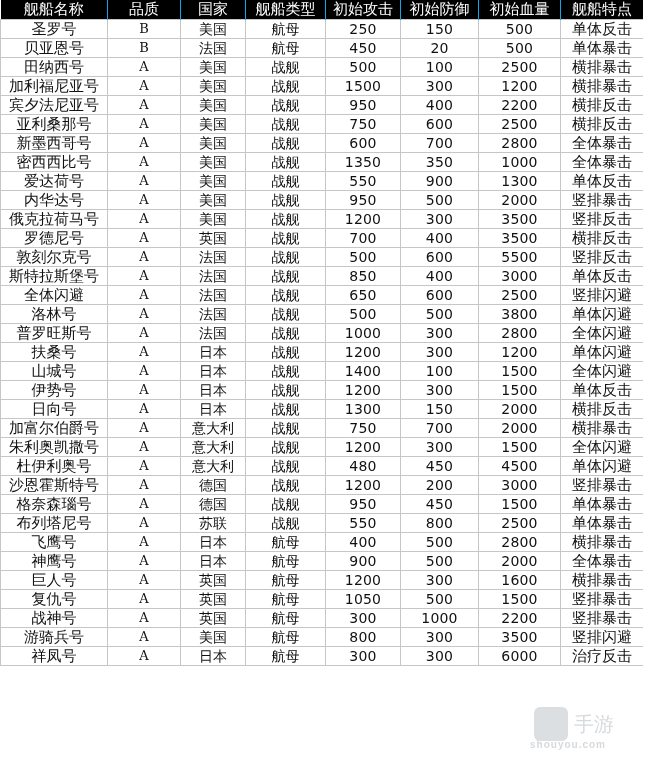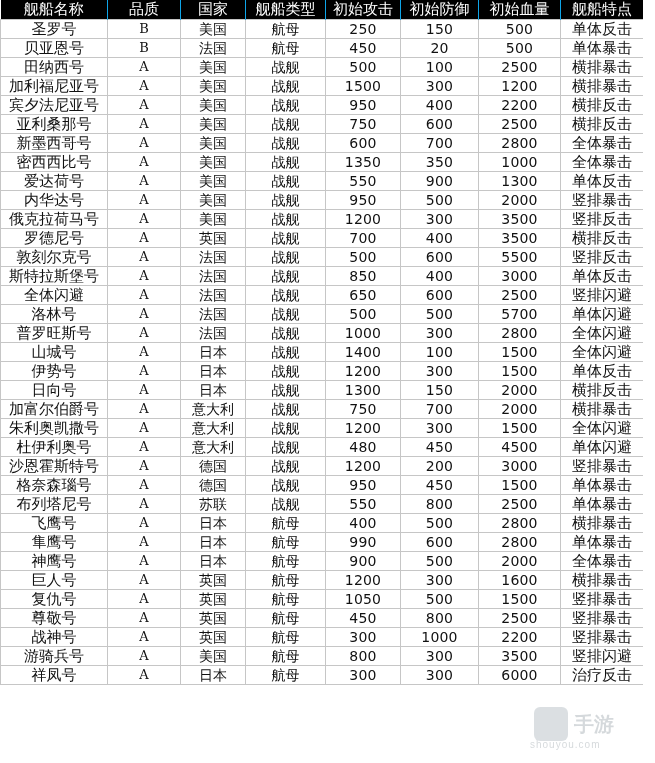--- a/index.html
+++ b/index.html
@@ -8,22 +8,22 @@
   col.c0{width:107px} col.c1{width:73px} col.c2{width:65px} col.c3{width:80px}
   col.c4{width:75px} col.c5{width:78px} col.c6{width:82px} col.c7{width:83px}
   thead th { background:#000; color:#fff; font-weight:normal; font-size:15px; height:19px; line-height:19px; padding:0; text-align:center; white-space:nowrap; overflow:hidden; border-right:1px solid #0ea5e9; }
   tbody td { height:18px; line-height:18px; padding:0; text-align:center; font-size:14px; color:#111; border:1px solid #c6c6c6; white-space:nowrap; overflow:hidden; }
   tbody td.name, tbody td.feat { font-size:15px; }
   tbody td.grade { font-family:"DejaVu Serif", "Liberation Serif", serif; font-size:13px; }
   tbody td.num { font-family:"DejaVu Sans", sans-serif; font-size:14px; letter-spacing:0.2px; }
   .right-edge { position:absolute; left:643px; top:0; width:12px; height:763px; background:#fff; }
   .watermark { position:absolute; left:530px; top:705px; width:110px; height:52px; opacity:0.35; pointer-events:none; }
   .watermark .wm-logo { position:absolute; left:4px; top:2px; width:34px; height:34px; border-radius:6px; background:#9aa6ae; }
-  .watermark .wm-text { position:absolute; left:0; top:34px; font-size:10px; color:#8a959c; letter-spacing:1px; font-family:"Liberation Sans", sans-serif; }
-  .watermark .wm-cn { position:absolute; left:44px; top:6px; font-size:20px; color:#8a959c; font-weight:bold; }
+  .watermark .wm-text { position:absolute; left:0; top:34px; font-size:10px; color:#8a959c; letter-spacing:1px; font-family:"Liberation Sans", sans-serif;font-weight:bold; }
+  .watermark .wm-cn { position:absolute; left:44px; top:6px; font-size:20px; color:#8a959c; font-weight:normal; }
 </style>
 </head>
 <body>
 
 <table>
   <colgroup>
     <col class="c0">
       <col class="c1">
       <col class="c2">
       <col class="c3">
@@ -195,32 +195,42 @@
         <td class="num">2500</td>
         <td class="feat">竖排闪避</td>
       </tr>
       <tr>
         <td class="name">洛林号</td>
         <td class="grade">A</td>
         <td>法国</td>
         <td>战舰</td>
         <td class="num">500</td>
         <td class="num">500</td>
-        <td class="num">5700</td>
+        <td class="num">3800</td>
         <td class="feat">单体闪避</td>
       </tr>
       <tr>
         <td class="name">普罗旺斯号</td>
         <td class="grade">A</td>
         <td>法国</td>
         <td>战舰</td>
         <td class="num">1000</td>
         <td class="num">300</td>
         <td class="num">2800</td>
         <td class="feat">全体闪避</td>
+      </tr>
+      <tr>
+        <td class="name">扶桑号</td>
+        <td class="grade">A</td>
+        <td>日本</td>
+        <td>战舰</td>
+        <td class="num">1200</td>
+        <td class="num">300</td>
+        <td class="num">1200</td>
+        <td class="feat">单体闪避</td>
       </tr>
       <tr>
         <td class="name">山城号</td>
         <td class="grade">A</td>
         <td>日本</td>
         <td>战舰</td>
         <td class="num">1400</td>
         <td class="num">100</td>
         <td class="num">1500</td>
         <td class="feat">全体闪避</td>
@@ -309,30 +319,20 @@
         <td class="name">飞鹰号</td>
         <td class="grade">A</td>
         <td>日本</td>
         <td>航母</td>
         <td class="num">400</td>
         <td class="num">500</td>
         <td class="num">2800</td>
         <td class="feat">横排暴击</td>
       </tr>
       <tr>
-        <td class="name">隼鹰号</td>
-        <td class="grade">A</td>
-        <td>日本</td>
-        <td>航母</td>
-        <td class="num">990</td>
-        <td class="num">600</td>
-        <td class="num">2800</td>
-        <td class="feat">单体暴击</td>
-      </tr>
-      <tr>
         <td class="name">神鹰号</td>
         <td class="grade">A</td>
         <td>日本</td>
         <td>航母</td>
         <td class="num">900</td>
         <td class="num">500</td>
         <td class="num">2000</td>
         <td class="feat">全体暴击</td>
       </tr>
       <tr>
@@ -346,30 +346,20 @@
         <td class="feat">横排暴击</td>
       </tr>
       <tr>
         <td class="name">复仇号</td>
         <td class="grade">A</td>
         <td>英国</td>
         <td>航母</td>
         <td class="num">1050</td>
         <td class="num">500</td>
         <td class="num">1500</td>
-        <td class="feat">竖排暴击</td>
-      </tr>
-      <tr>
-        <td class="name">尊敬号</td>
-        <td class="grade">A</td>
-        <td>英国</td>
-        <td>航母</td>
-        <td class="num">450</td>
-        <td class="num">800</td>
-        <td class="num">2500</td>
         <td class="feat">竖排暴击</td>
       </tr>
       <tr>
         <td class="name">战神号</td>
         <td class="grade">A</td>
         <td>英国</td>
         <td>航母</td>
         <td class="num">300</td>
         <td class="num">1000</td>
         <td class="num">2200</td>

